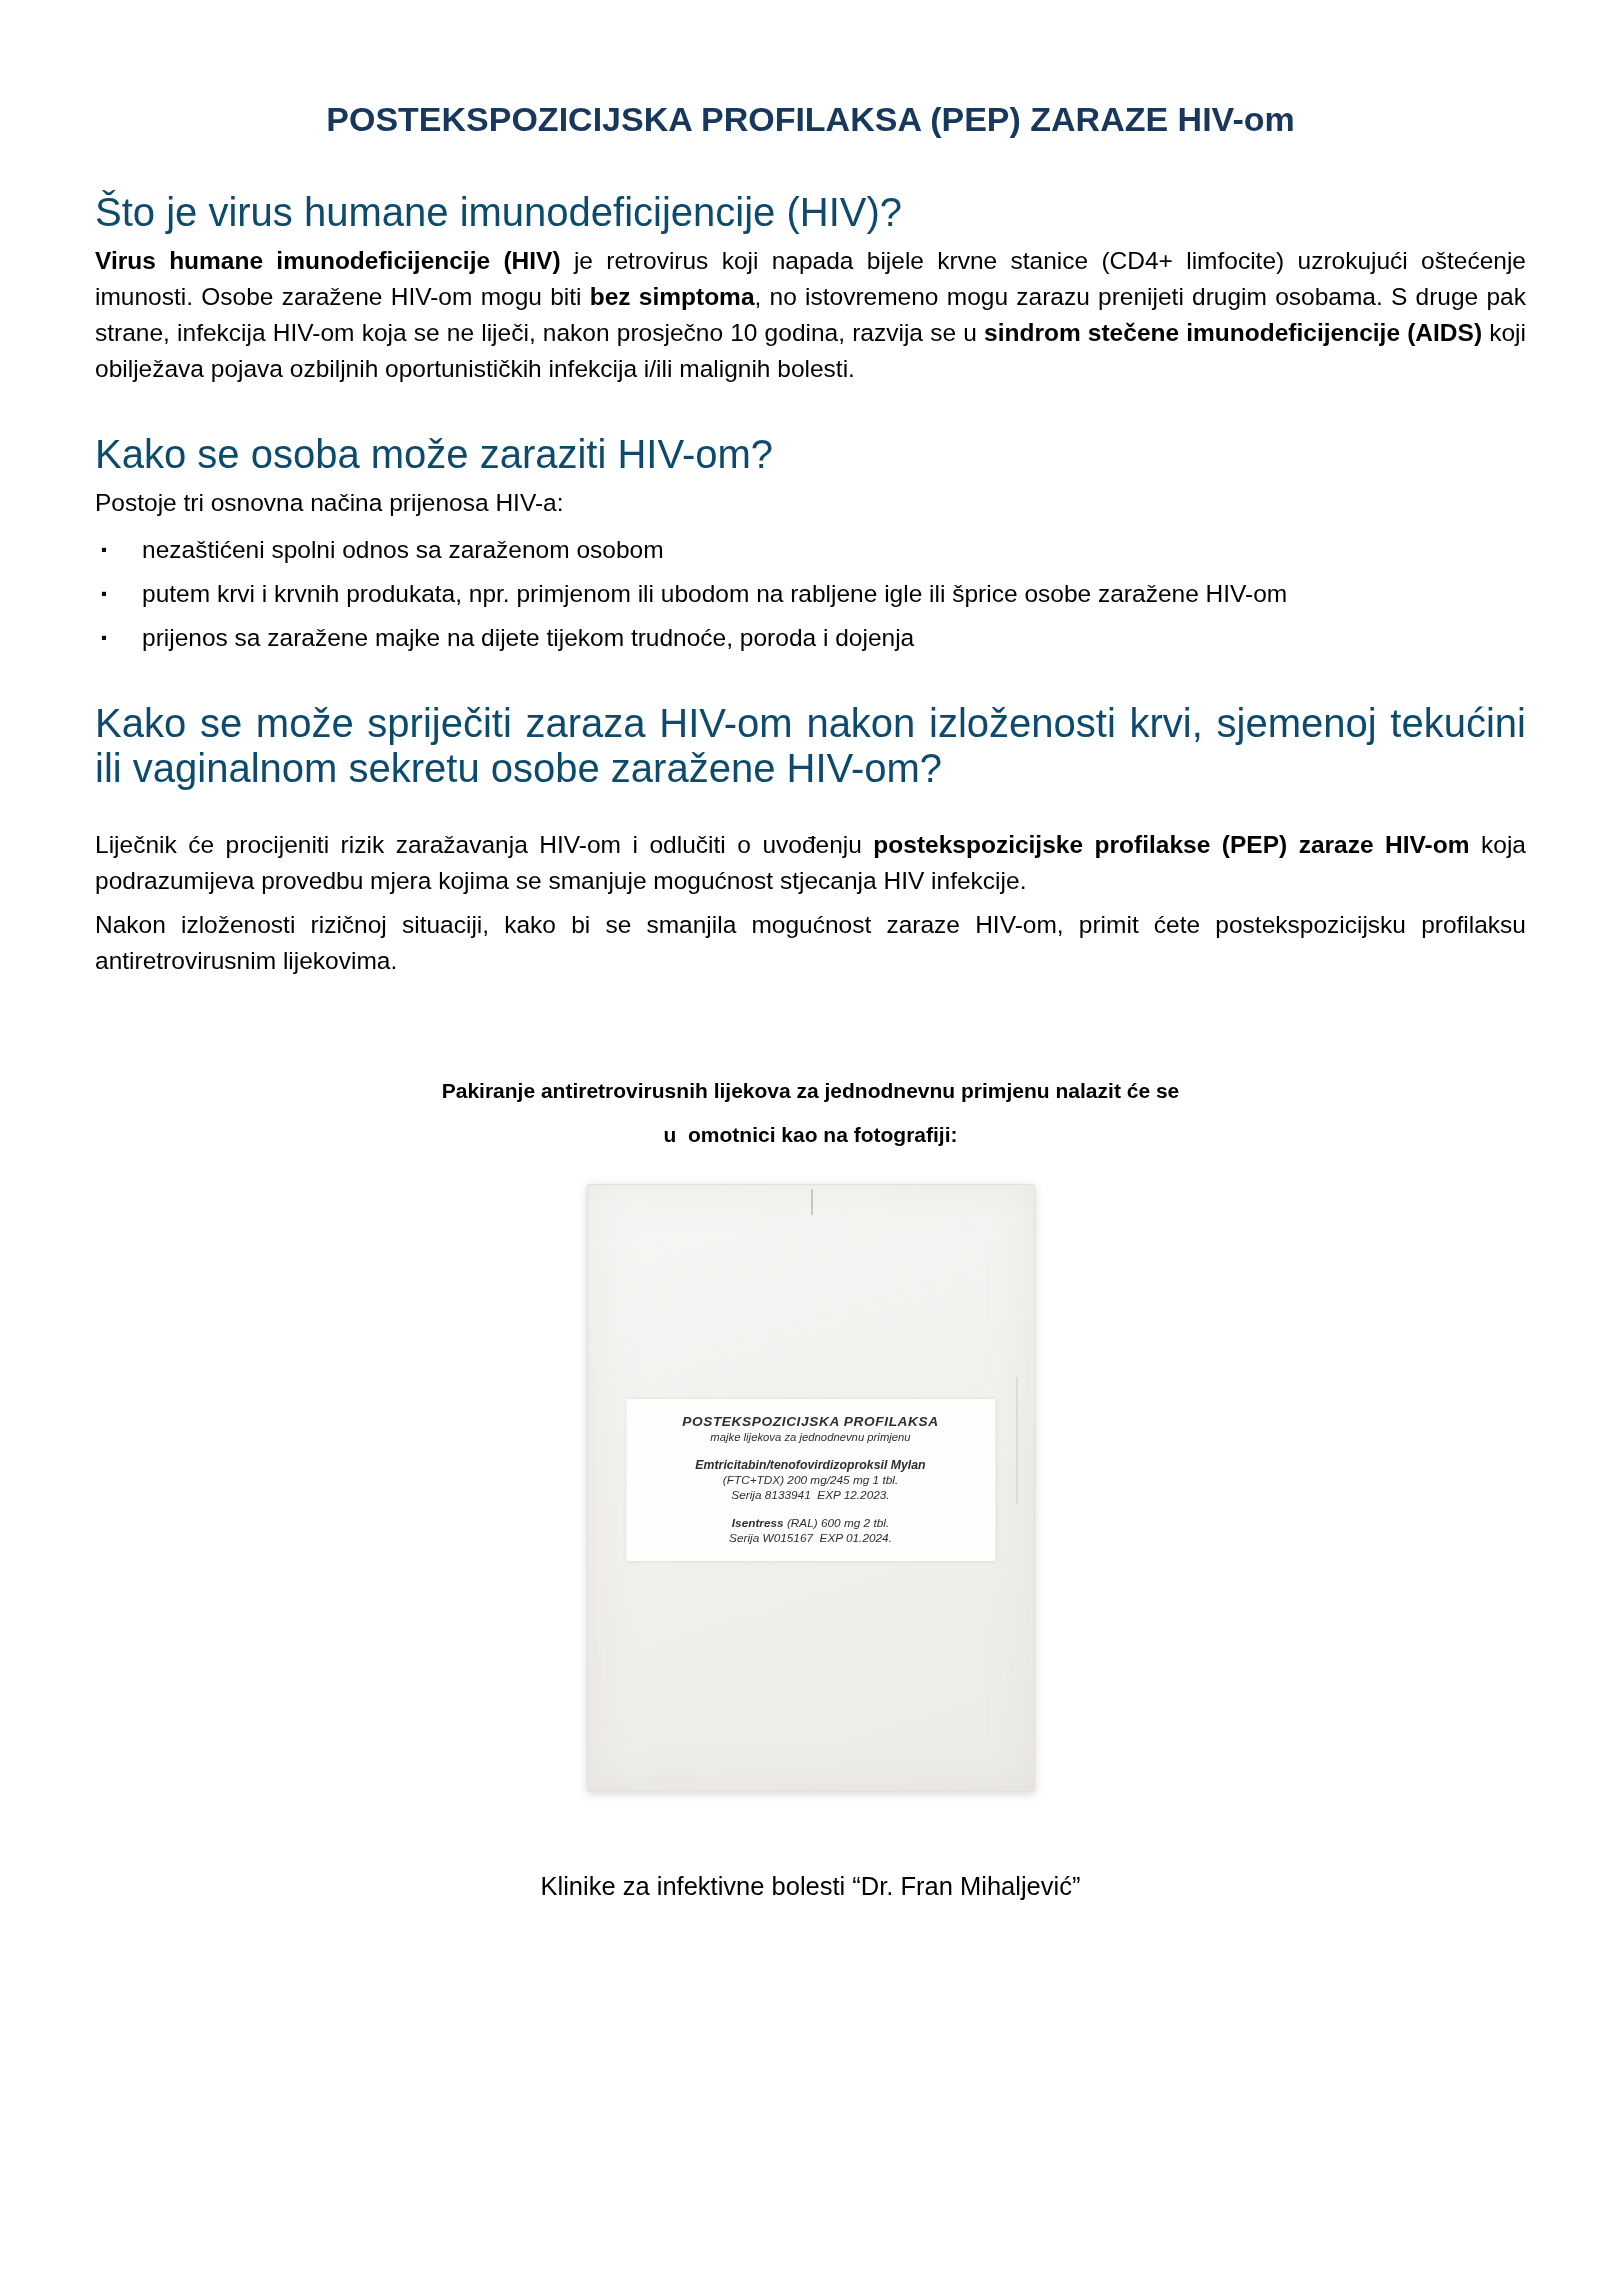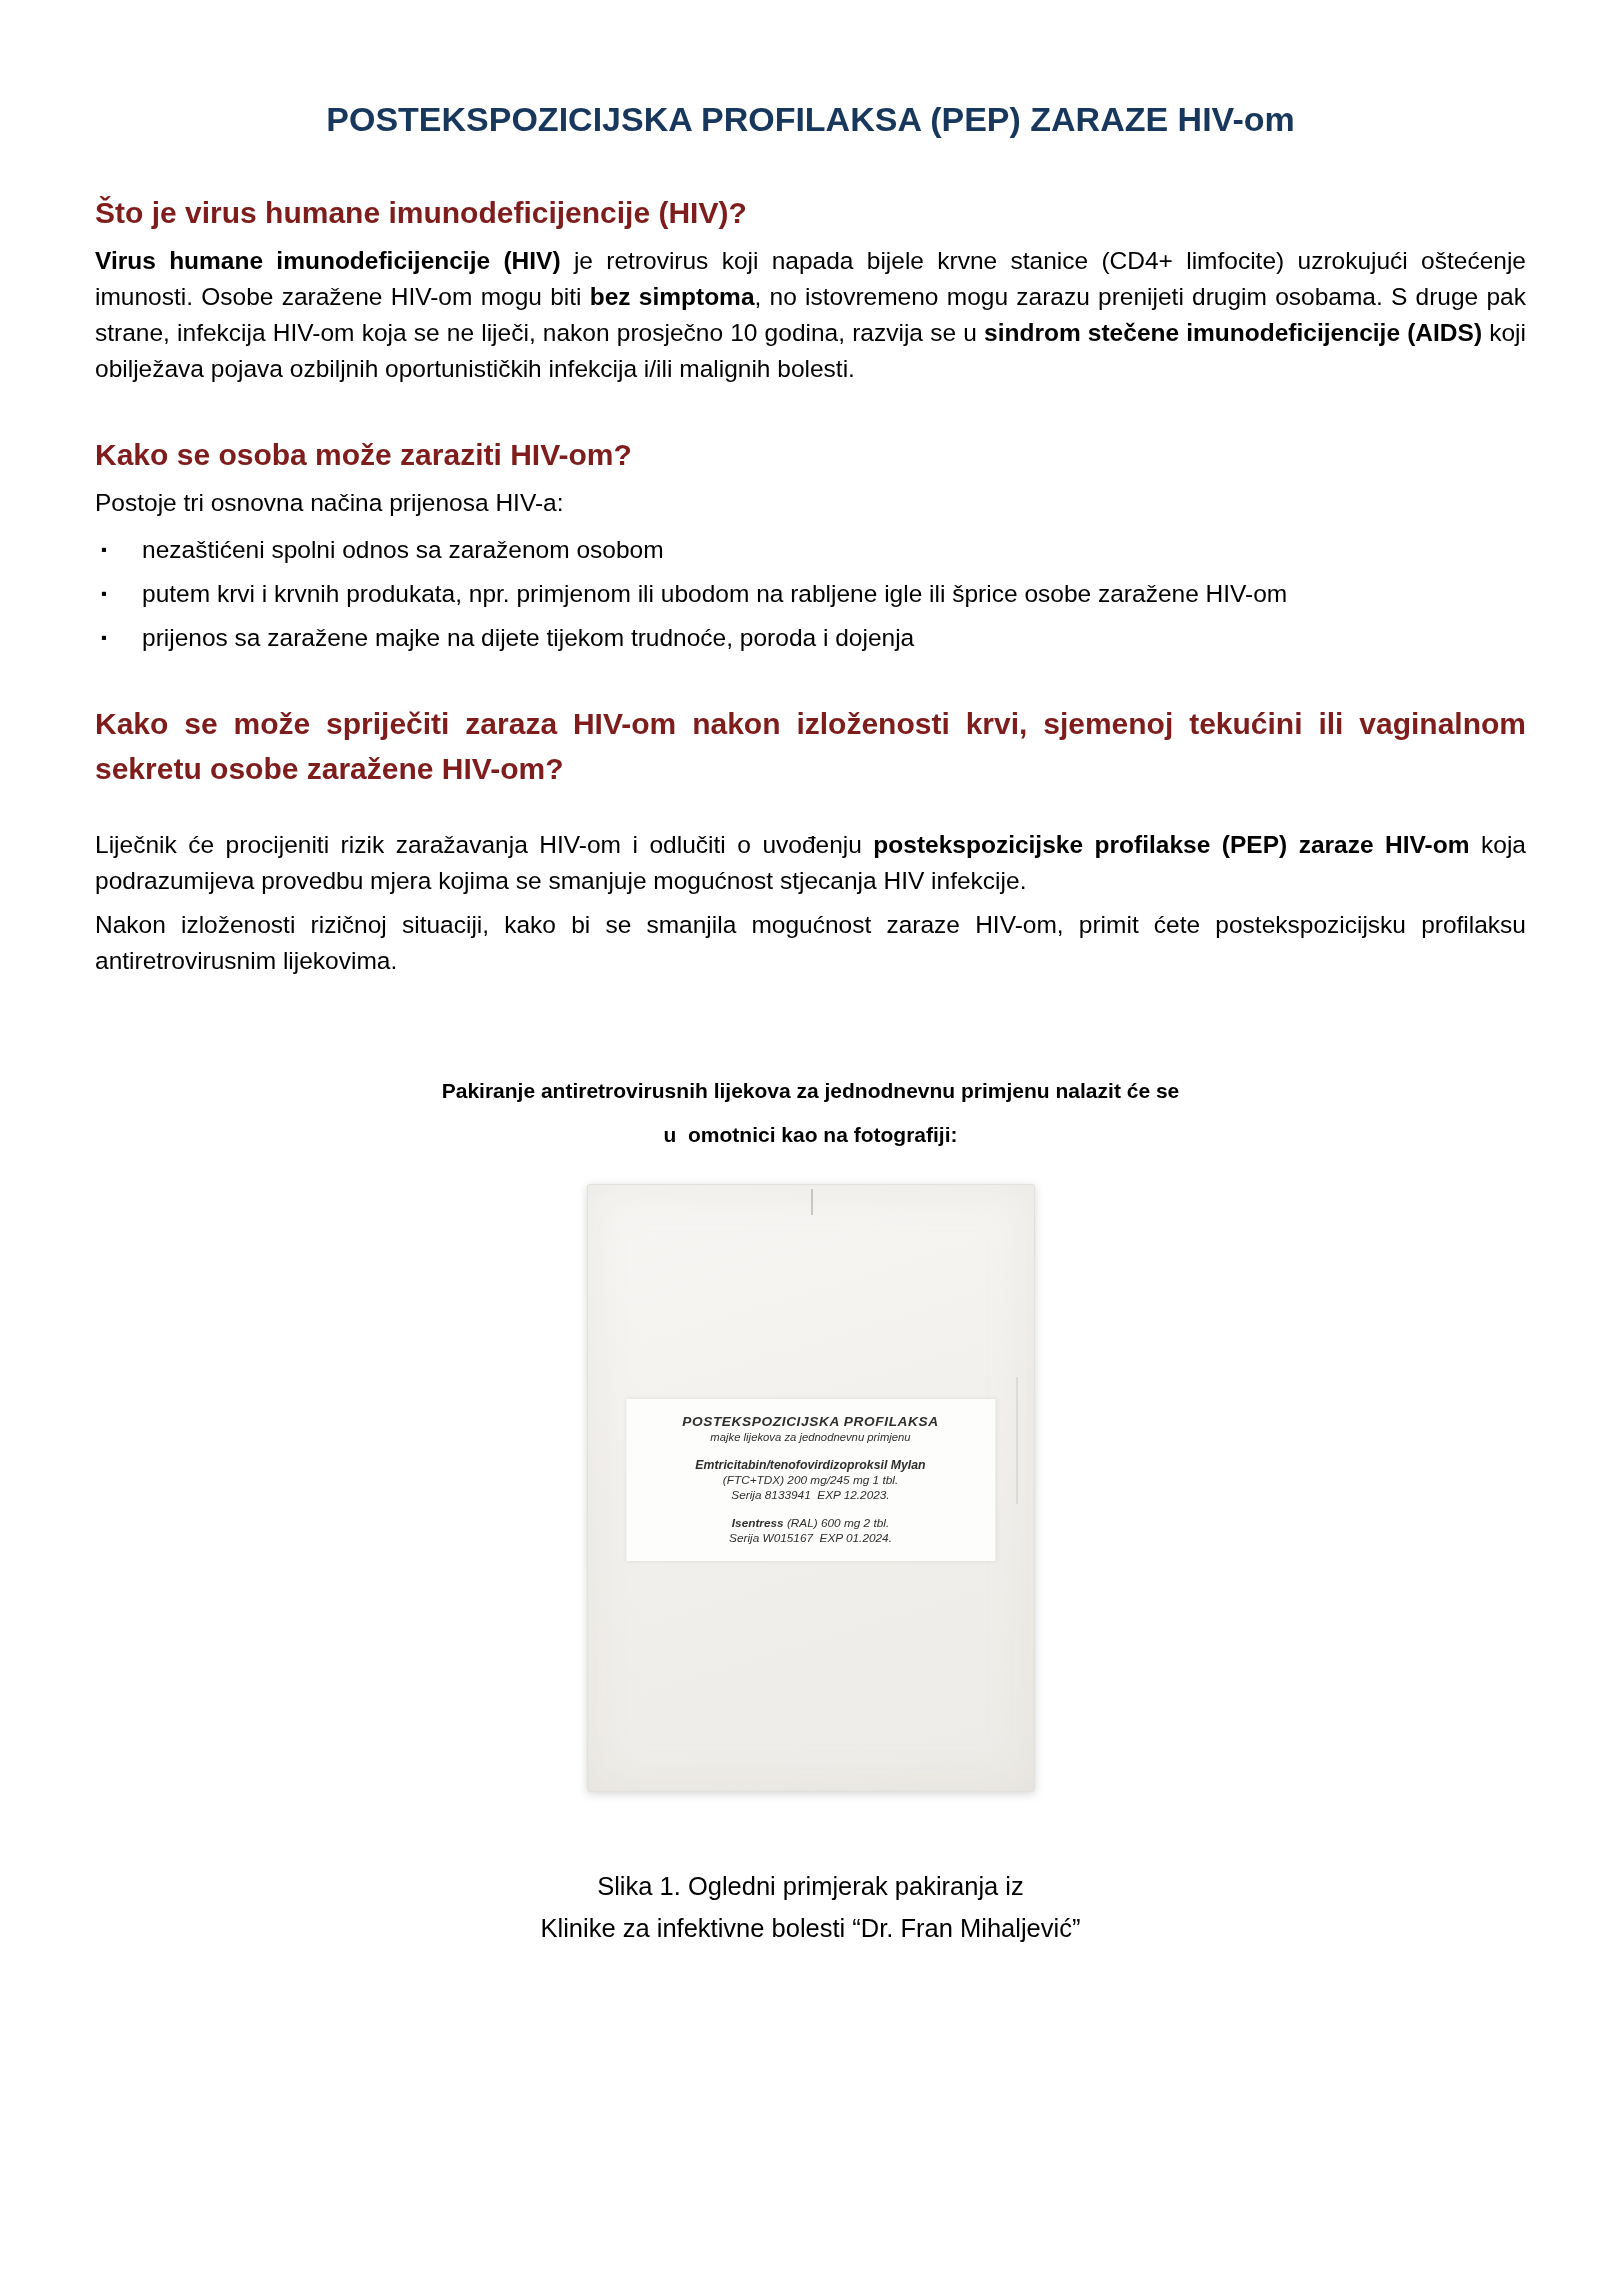--- a/index.html
+++ b/index.html
@@ -13,22 +13,22 @@
     color:#000;
   }
   .doc-title{
     text-align:center;
     font-size:34px;font-weight:bold;
     color:#17375D;
     line-height:43px;
     margin:0;
   }
   .sec-heading{
-    color:#7f1d1d;
-    font-size:30px;font-weight:bold;
+    color:#0c4a6e;
+    font-size:40px;font-weight:normal;
     line-height:45px;
     margin:45px 0 0 0;
   }
   .sec-heading.first{margin-top:49px;}
   .sec-heading.justify{text-align:justify;}
   .body-p{
     font-size:24.5px;line-height:36px;
     text-align:justify;
     margin:7.8px 0 0 0;
   }
@@ -147,18 +147,17 @@
         <div class="lab-line">(FTC+TDX) 200 mg/245 mg 1 tbl.</div>
         <div class="lab-line">Serija 8133941  EXP 12.2023.</div>
         <div class="lab-gap"></div>
         <div class="lab-line"><b>Isentress</b><span> (RAL) 600 mg 2 tbl.</span></div>
         <div class="lab-line">Serija W015167  EXP 01.2024.</div>
       </div>
     </div>
   </div>
 
   <div class="fig-caption">
-    <div>Slika 1. Ogledni primjerak pakiranja iz</div>
     <div>Klinike za infektivne bolesti “Dr. Fran Mihaljević”</div>
   </div>
 
 </div>
 
 
 </body></html>

